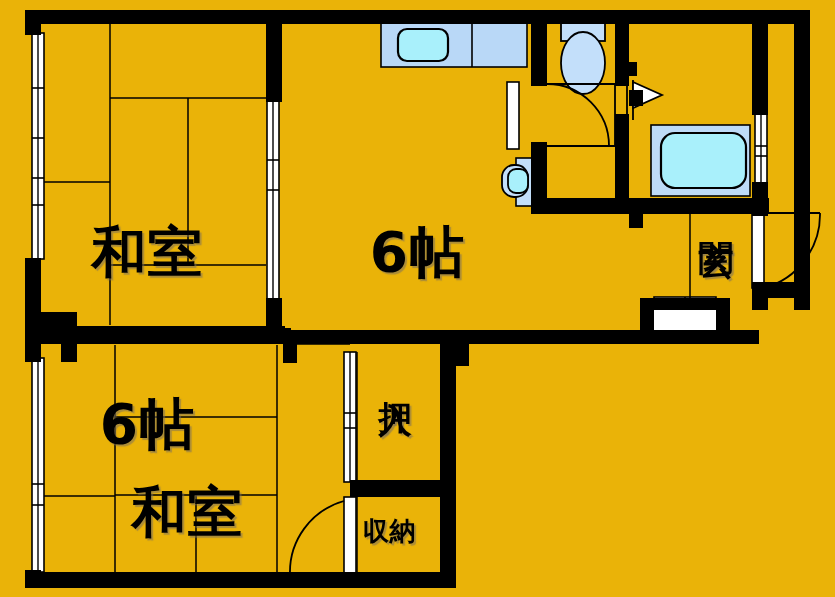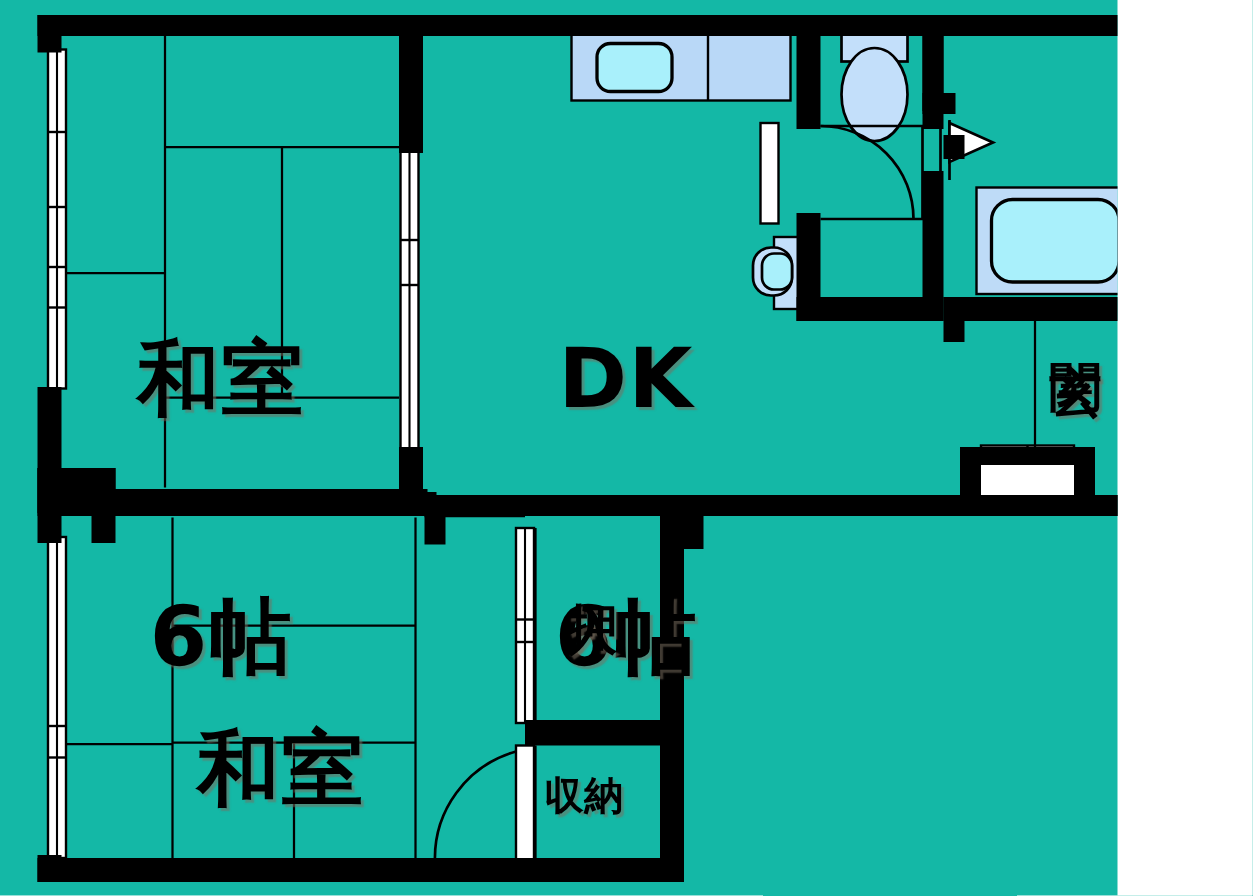--- a/index.html
+++ b/index.html
@@ -6,23 +6,23 @@
   html, body {
     margin: 0;
     padding: 0;
     background: #ffffff;
   }
   body {
     font-family: "DejaVu Sans", "Liberation Sans", sans-serif;
   }
   #plan-root {
     position: relative;
-    width: 745px;
+    width: 835px;
     height: 597px;
-    background: #14b8a6;
+    background: #eab308;
     overflow: hidden;
   }
   #plan-svg {
     position: absolute;
     left: 0;
     top: 0;
     width: 835px;
     height: 597px;
   }
   .room-label {
@@ -237,21 +237,20 @@
     </g>
 
   </svg>
 
   <div class="room-label" style="left:60px; top:110px; width:175px; font-size:55px;">
     <div>和室</div>
     <div>6帖</div>
   </div>
 
   <div class="room-label" style="left:330px; top:110px; width:175px; font-size:55px;">
-    <div>DK</div>
     <div>6帖</div>
   </div>
 
   <div class="room-label" style="left:100px; top:370px; width:175px; font-size:55px;">
     <div>和室</div>
     
   </div>
 
   <div class="room-label vert-label" style="left:698px; top:213px; font-size:35px;">玄関</div>
 

